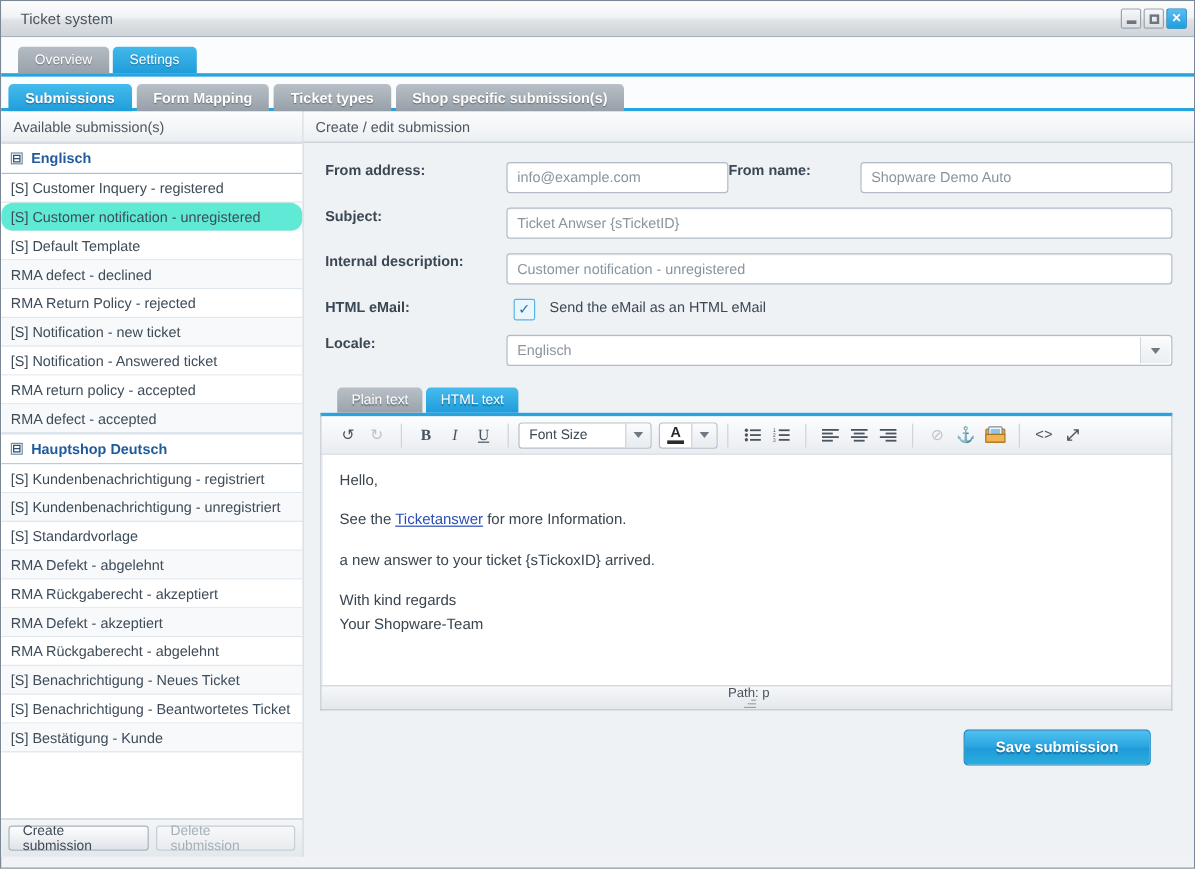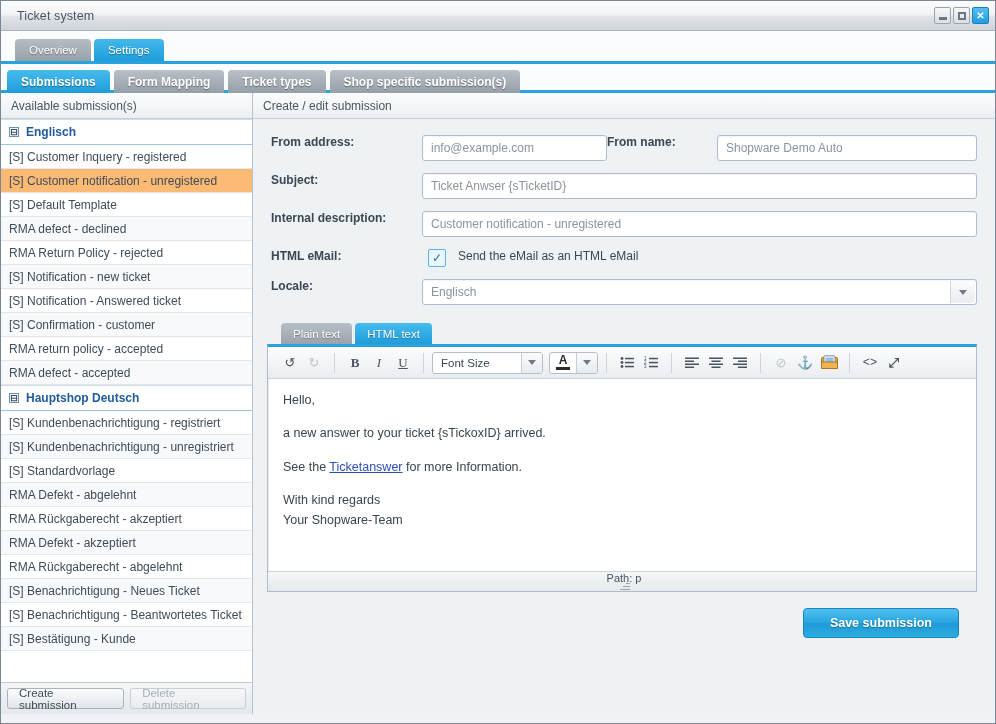--- a/index.html
+++ b/index.html
@@ -90,21 +90,21 @@
     width:10px;height:10px;box-sizing:border-box;border:1px solid #6d8fae;
     display:inline-flex;align-items:center;justify-content:center;
     font-size:9px;line-height:1;color:#32506e;margin-right:7px;background:#fff;
   }
   .row{
     height:24px;box-sizing:border-box;display:flex;align-items:center;
     padding:0 0 0 8px;border-bottom:1px solid #dfe6ec;color:#3e4c59;font-size:12px;
     background:#ffffff;white-space:nowrap;overflow:hidden;
   }
   .row.alt{background:#f7f9fb;text-align:right;}
-  .row.sel{background:#fdba74;}
+  .row.sel{background:#5eead4;border-radius:10px;}
   .left-foot{
     height:32px;box-sizing:border-box;
     background:linear-gradient(to bottom,#f3f5f7,#e4e8ec);
     border-top:1px solid #c1c9d1;display:flex;align-items:center;gap:6px;padding:0 6px;
   }
   .btn-sm{
     height:21px;box-sizing:border-box;padding:0 11px;border:1px solid #a9b3bd;border-radius:3px;
     background:linear-gradient(to bottom,#fdfdfe,#dfe4e9);
     display:flex;align-items:center;font-size:11.5px;color:#3f4a55;
   }
@@ -265,21 +265,20 @@
           <span class="expander">⊟</span>
           <span>Englisch</span>
         </div>
         <div class="row">[S] Customer Inquery - registered</div>
         <div class="row sel">[S] Customer notification - unregistered</div>
         <div class="row">[S] Default Template</div>
         <div class="row alt">RMA defect - declined</div>
         <div class="row">RMA Return Policy - rejected</div>
         <div class="row alt">[S] Notification - new ticket</div>
         <div class="row">[S] Notification - Answered ticket</div>
-        <div class="row alt">[S] Confirmation - customer</div>
         <div class="row">RMA return policy - accepted</div>
         <div class="row alt">RMA defect - accepted</div>
 
         <div class="grp">
           <span class="expander">⊟</span>
           <span>Hauptshop Deutsch</span>
         </div>
         <div class="row">[S] Kundenbenachrichtigung - registriert</div>
         <div class="row alt">[S] Kundenbenachrichtigung - unregistriert</div>
         <div class="row">[S] Standardvorlage</div>
@@ -439,24 +438,24 @@
             </div>
             <div class="tsep"></div>
             <div class="tgroup">
               <div class="tbtn" style="font-family:'Liberation Mono',monospace;font-size:12px;">&lt;&gt;</div>
               <div class="tbtn" style="font-weight:bold;">⤢</div>
             </div>
           </div>
 
           <div class="content">
             <p>Hello,</p>
-            <p>a new answer to your ticket {sTickoxID} arrived.</p>
             <p>
               <span>See the </span><a href="#">Ticketanswer</a><span> for more Information.</span>
             </p>
+            <p>a new answer to your ticket {sTickoxID} arrived.</p>
             <p class="tight">With kind regards</p>
             <p class="tight">Your Shopware-Team</p>
           </div>
 
           <div class="pathbar">
             <span>Path: p</span>
             <span class="grip">
                 <i></i>
                 <i></i>
                 <i></i>

